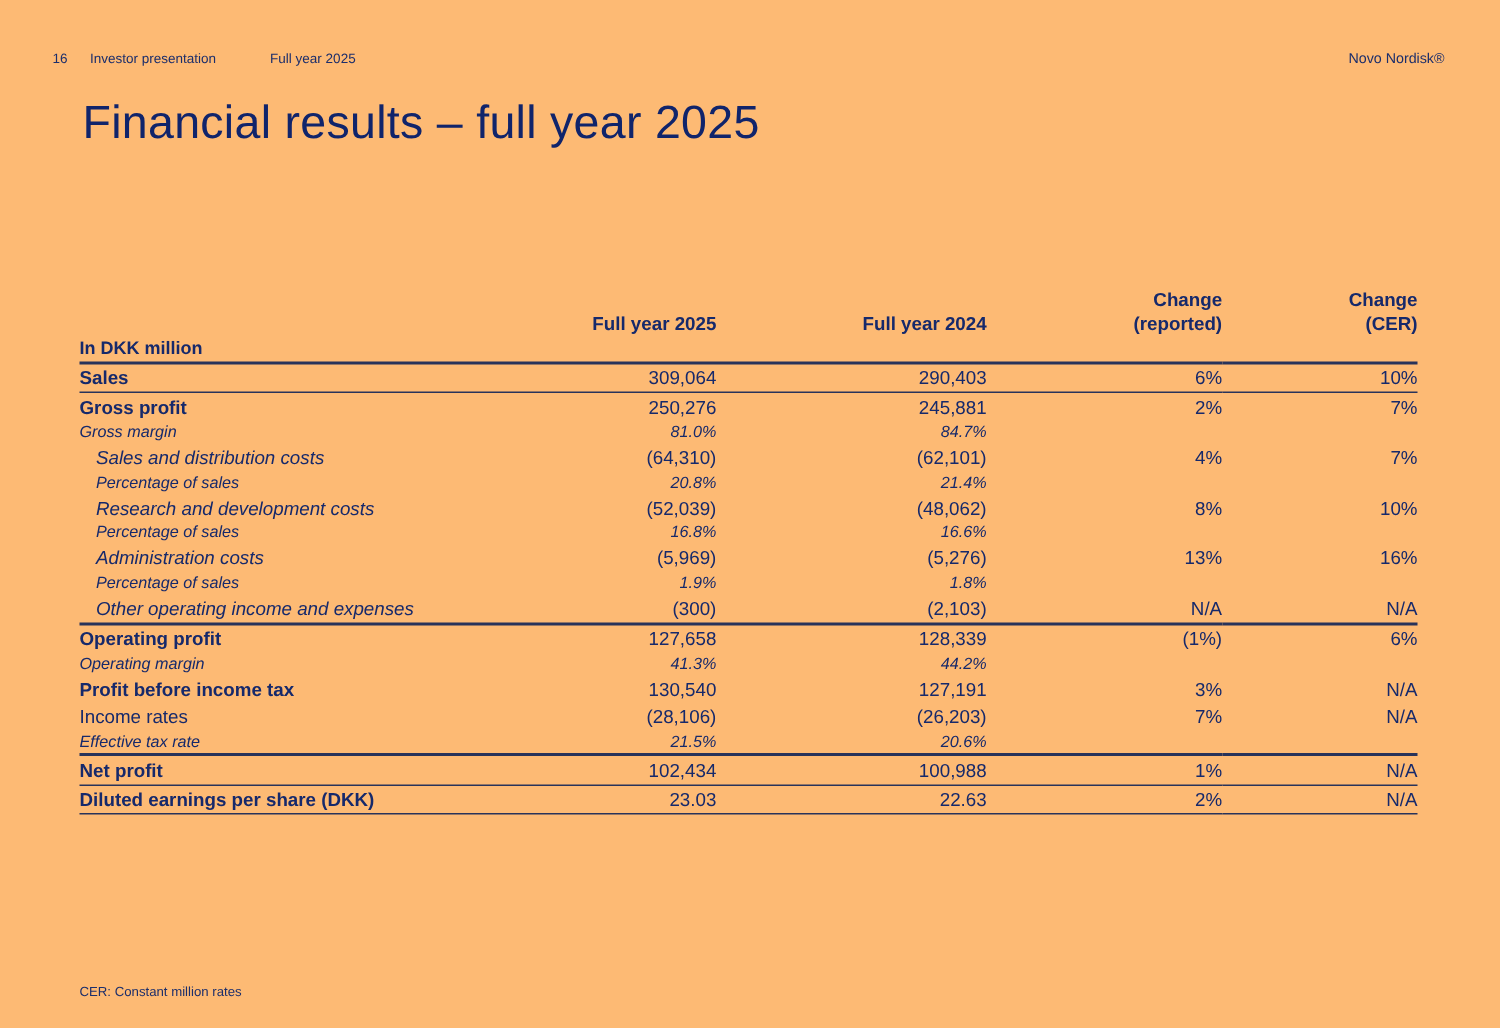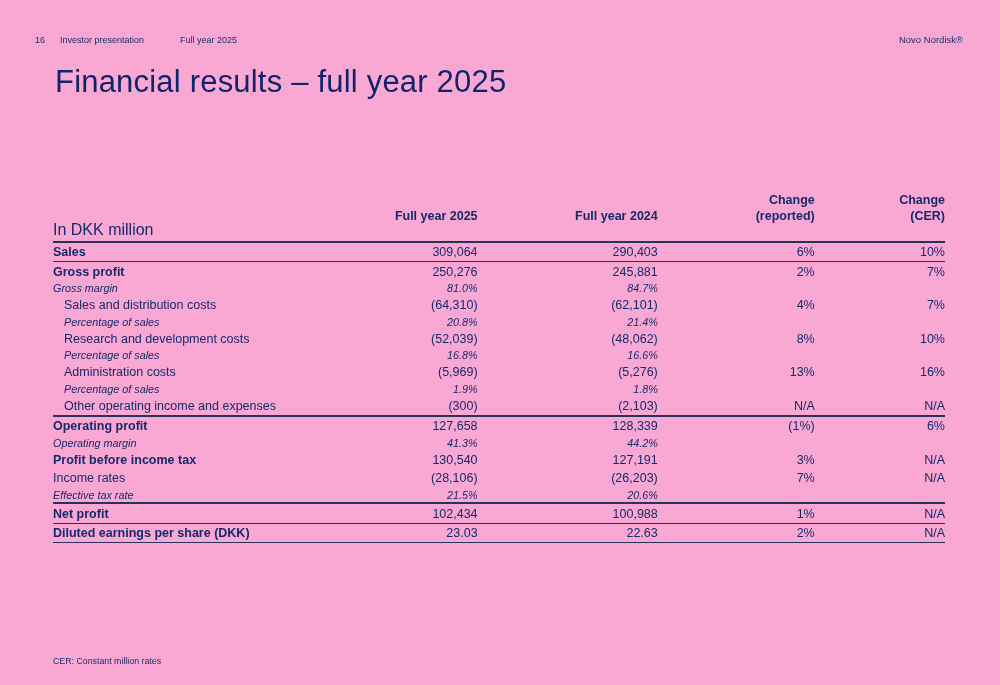--- a/index.html
+++ b/index.html
@@ -3,21 +3,21 @@
 <meta charset="utf-8">
 <style>
   * { margin: 0; padding: 0; box-sizing: border-box; }
   html, body { background: #e8e8e8; }
   body { font-family: "Liberation Sans", sans-serif; }
 
   .slide {
     position: relative;
     width: 1000px;
     height: 685px;
-    background: #f9a8d4;
+    background: #fdba74;
     overflow: hidden;
     color: #10246b;
   }
 
   
   .topbar {
     position: absolute;
     top: 34px; left: 35px; right: 37px;
     display: flex;
     align-items: baseline;
@@ -57,22 +57,22 @@
   col.c4 { width: 14.6%; }
 
   thead th {
     vertical-align: bottom;
     font-size: 12.5px;
     padding-bottom: 2px;
     border-bottom: 2px solid #28335a;
   }
   th.unit-label {
     text-align: left;
-    font-weight: 400;
-    font-size: 16px;
+    font-weight: 700;
+    font-size: 12px;
   }
   th.col-head {
     text-align: right;
     font-weight: 700;
     white-space: pre-line;
     line-height: 1.3;
     padding-bottom: 16px;
   }
 
   tbody td {
@@ -83,21 +83,21 @@
   }
   tbody td.c-label { text-align: left; }
 
   tr.r-bold td.c-label { font-weight: 700; }
   tr.r-italic td {
     font-style: italic;
     font-size: 10.8px;
     padding-top: 1.5px;
     padding-bottom: 1.5px;
   }
-  tr.ind td.c-label { padding-left: 11px; }
+  tr.ind td.c-label { padding-left: 11px; font-style: italic; }
 
   tr.b-thin td  { border-bottom: 1.2px solid #28335a; }
   tr.b-thick td { border-bottom: 2.2px solid #28335a; }
 
   
   .footnote {
     position: absolute;
     left: 53px; top: 656px;
     font-size: 8.8px;
     color: #1c2e6b;

